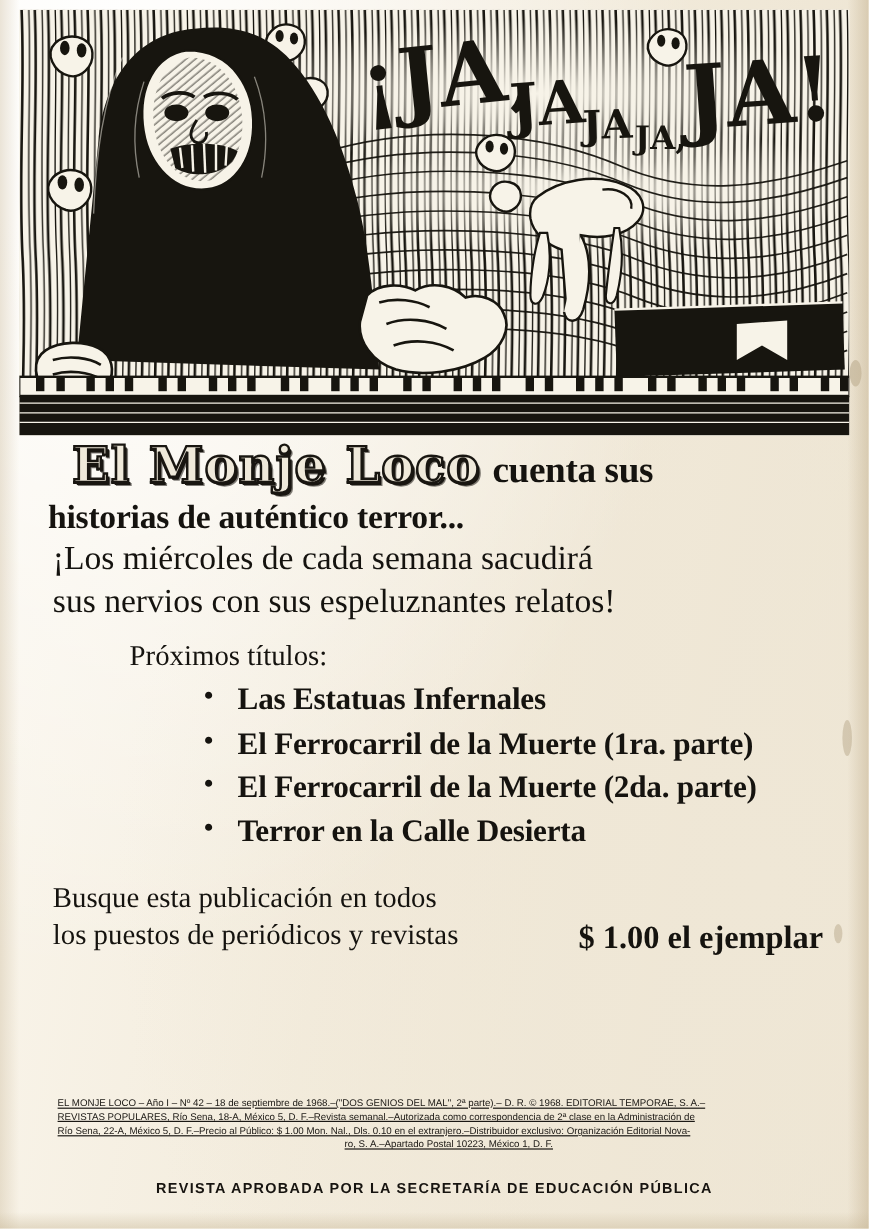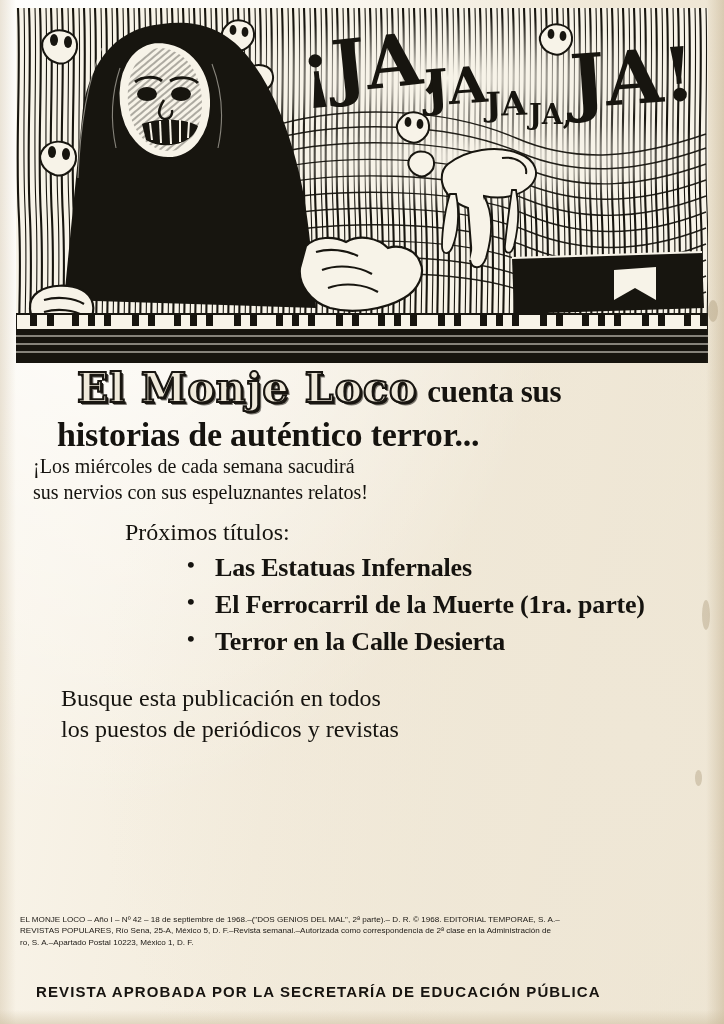--- a/index.html
+++ b/index.html
@@ -33,21 +33,21 @@
     width: 692px;
     height: 355px;
     background: #f7f3e8;
     overflow: hidden;
   }
   .art svg { display: block; }
 
   
   .body-text {
     position: absolute;
-    left: 33px;
+    left: 16px;
     top: 368px;
     width: 692px;
     color: #15130f;
   }
   .headline-row {
     display: block;
     padding: 0 0 0 44px;
     white-space: nowrap;
   }
   .logo-title {
@@ -66,26 +66,27 @@
   .headline-tail {
     font-family: "Liberation Serif", serif;
     font-weight: bold;
     font-size: 31px;
     margin-left: 10px;
     letter-spacing: -0.3px;
   }
   .headline-2 {
     font-family: "Liberation Serif", serif;
     font-weight: bold;
-    font-size: 34px;
+    font-size: 28px;
     margin: 6px 0 0 24px;
     letter-spacing: -0.2px;
   }
   .sub-line {
-    font-size: 20px;
+    font-size: 28px;
+    margin-left: 28px;
     line-height: 1.28;
   }
   .proximos {
     font-size: 24px;
     margin: 14px 0 4px 92px;
   }
   ul.titles {
     list-style: none;
     margin: 2px 0 0 0;
     padding: 0 0 0 182px;
@@ -121,40 +122,41 @@
     right: 18px;
     bottom: 0px;
     font-family: "Liberation Serif", serif;
     font-weight: bold;
     font-size: 27px;
   }
 
   
   .fineprint {
     position: absolute;
-    left: 20px;
+    left: 48px;
     top: 914px;
     width: 652px;
     font-family: "Liberation Sans", sans-serif;
     font-size: 8.1px;
     line-height: 1.42;
     color: #1b1814;
     text-align: justify;
+    text-decoration: underline;
   }
   .fineprint p { margin: 0; }
   .fineprint .ln { display: block; }
   .approved {
     position: absolute;
     left: 36px;
     top: 983px;
     width: 652px;
-    text-align: left;
+    text-align: center;
     font-family: "Liberation Sans", sans-serif;
     font-weight: bold;
-    font-size: 15px;
+    font-size: 12px;
     letter-spacing: 1.1px;
     color: #171410;
   }
 
   
   .blot { position: absolute; border-radius: 50%; pointer-events: none; }
   .edge-right {
     position: absolute; right: 0; top: 0; width: 18px; height: 1024px;
     background: linear-gradient(90deg, rgba(214,199,170,0) 0%, rgba(198,180,148,0.55) 100%);
     pointer-events: none;
@@ -364,39 +366,44 @@
     <div class="headline-2">historias de auténtico terror...</div>
 
     <div class="sub-line">¡Los miércoles de cada semana sacudirá</div>
     <div class="sub-line">sus nervios con sus espeluznantes relatos!</div>
 
     <div class="proximos">Próximos títulos:</div>
 
     <ul class="titles">
       <li>Las Estatuas Infernales</li>
       <li>El Ferrocarril de la Muerte (1ra. parte)</li>
+      <li>El Ferrocarril de la Muerte (2da. parte)</li>
       <li>Terror en la Calle Desierta</li>
     </ul>
 
     <div class="closing">
       <span class="left">
         <span>Busque esta publicación en todos</span><br>
         <span>los puestos de periódicos y revistas</span>
       </span>
+      <span class="price">$ 1.00 el ejemplar</span>
     </div>
   </div>
 
   <div class="fineprint">
     <p>
         <span class="ln">EL MONJE LOCO – Año I – Nº 42 – 18 de septiembre de 1968.–("DOS GENIOS DEL MAL", 2ª parte).– D. R. © 1968. EDITORIAL TEMPORAE, S. A.–</span>
       </p>
     <p>
-        <span class="ln">REVISTAS POPULARES, Río Sena, 25-A, México 5, D. F.–Revista semanal.–Autorizada como correspondencia de 2ª clase en la Administración de</span>
+        <span class="ln">REVISTAS POPULARES, Río Sena, 18-A, México 5, D. F.–Revista semanal.–Autorizada como correspondencia de 2ª clase en la Administración de</span>
       </p>
-    <p style="text-align:left">
+    <p>
+        <span class="ln">Río Sena, 22-A, México 5, D. F.–Precio al Público: $ 1.00 Mon. Nal., Dls. 0.10 en el extranjero.–Distribuidor exclusivo: Organización Editorial Nova-</span>
+      </p>
+    <p style="text-align:center">
         <span class="ln">ro, S. A.–Apartado Postal 10223, México 1, D. F.</span>
       </p>
   </div>
 
   <div class="approved">REVISTA APROBADA POR LA SECRETARÍA DE EDUCACIÓN PÚBLICA</div>
 
   <div class="blot" style="right:6px;top:300px;width:10px;height:22px;background:rgba(150,128,92,0.35);"></div>
   <div class="blot" style="right:14px;top:600px;width:8px;height:30px;background:rgba(150,128,92,0.3);"></div>
   <div class="blot" style="right:22px;top:770px;width:7px;height:16px;background:rgba(150,128,92,0.3);"></div>
   <div class="edge-right"></div>

